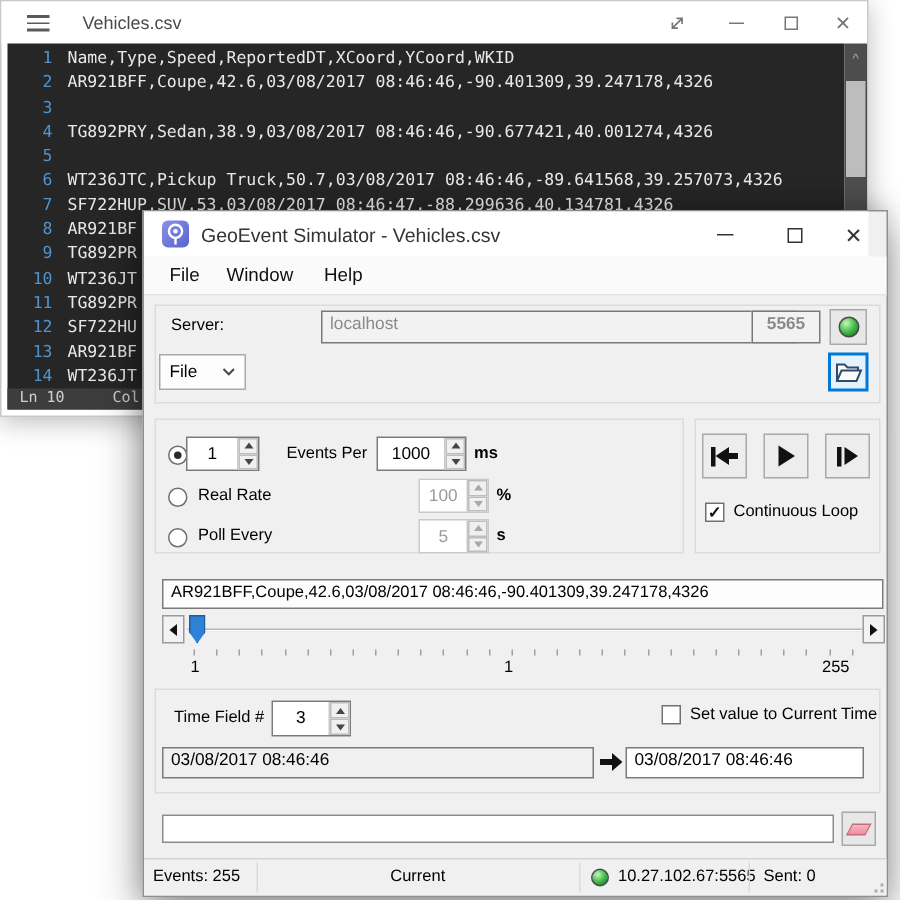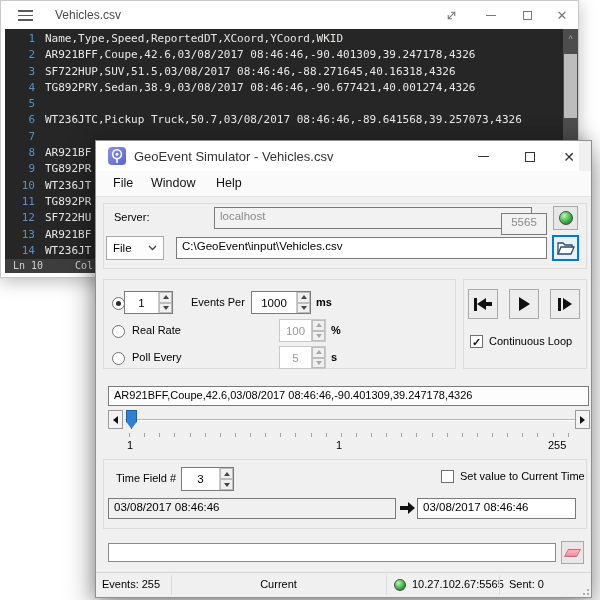--- a/index.html
+++ b/index.html
@@ -131,25 +131,25 @@
         <span class="ed-max-glyph"></span>
       </div>
     <div class="ed-ctl ed-close">
         <span class="ed-close-glyph">✕</span>
       </div>
   </div>
   <div class="ed-body">
     <div class="code">
         <div class="cl"><span class="ln">1</span><span class="lt">Name,Type,Speed,ReportedDT,XCoord,YCoord,WKID</span></div>
         <div class="cl"><span class="ln">2</span><span class="lt">AR921BFF,Coupe,42.6,03/08/2017 08:46:46,-90.401309,39.247178,4326</span></div>
-        <div class="cl"><span class="ln">3</span><span class="lt">SF722HUP,SUV,51.5,03/08/2017 08:46:46,-88.271645,40.16318,4326</span></div>
+        <div class="cl"><span class="ln">3</span></div>
         <div class="cl"><span class="ln">4</span><span class="lt">TG892PRY,Sedan,38.9,03/08/2017 08:46:46,-90.677421,40.001274,4326</span></div>
         <div class="cl"><span class="ln">5</span></div>
         <div class="cl"><span class="ln">6</span><span class="lt">WT236JTC,Pickup Truck,50.7,03/08/2017 08:46:46,-89.641568,39.257073,4326</span></div>
-        <div class="cl"><span class="ln">7</span></div>
+        <div class="cl"><span class="ln">7</span><span class="lt">SF722HUP,SUV,53,03/08/2017 08:46:47,-88.299636,40.134781,4326</span></div>
         <div class="cl"><span class="ln">8</span><span class="lt">AR921BF</span></div>
         <div class="cl"><span class="ln">9</span><span class="lt">TG892PR</span></div>
         <div class="cl"><span class="ln">10</span><span class="lt">WT236JT</span></div>
         <div class="cl"><span class="ln">11</span><span class="lt">TG892PR</span></div>
         <div class="cl"><span class="ln">12</span><span class="lt">SF722HU</span></div>
         <div class="cl"><span class="ln">13</span><span class="lt">AR921BF</span></div>
         <div class="cl"><span class="ln">14</span><span class="lt">WT236JT</span></div>
         <div class="cl"><span class="ln">15</span><span class="lt">AR921BF</span></div>
       </div>
   </div>
@@ -191,32 +191,31 @@
 
   <div class="menubar">
     <span class="menu-item m-file">File</span>
     <span class="menu-item m-window">Window</span>
     <span class="menu-item m-help">Help</span>
   </div>
 
   <div class="groupbox gb-server"></div>
   <span class="lbl" style="left:18px;top:70px;">Server:</span>
   <div class="tb dis" style="left:80px;top:66px;width:318px;height:22px;margin-left:38px;">localhost</div>
-  <div class="tb dis" style="left:405px;top:72px;width:46px;height:22px;text-align:center;">5565</div>
+  <div class="tb dis" style="left:405px;top:66px;width:46px;height:22px;text-align:center;font-weight:bold;">5565</div>
   <div class="btn" style="left:457px;top:65px;width:25px;height:24px;">
     <span class="sphere" style="width:14px;height:14px;display:block;"></span>
   </div>
 
   <div class="btn" style="left:10px;top:95px;width:58px;height:24px;background:#fdfdfd;justify-content:space-between;padding:0 6px;">
     <span style="font-size:11.5px;">File</span>
     <svg width="9" height="6" viewBox="0 0 9 6">
       <polyline points="1,1 4.5,4.5 8,1" stroke="#444" stroke-width="1.3" fill="none"></polyline>
       </svg>
   </div>
-  <div class="tb" style="left:80px;top:96px;width:371px;height:22px;">C:\GeoEvent\input\Vehicles.csv</div>
   <div class="btn" style="left:456px;top:94px;width:27px;height:26px;border:2px solid #0078d7;background:#e5f1fb;">
     <svg width="18" height="15" viewBox="0 0 18 15">
       <path d="M1 13 V2 H6 L8 4 H15 V6" stroke="#2d4a73" stroke-width="1.3" fill="#fdfdf5"></path>
       <path d="M1 13 L4 6 H17 L14 13 Z" stroke="#2d4a73" stroke-width="1.3" fill="#fdfdf5"></path>
     </svg>
   </div>
 
   <div class="groupbox gb-rate"></div>
   <span class="radio sel" style="left:16px;top:156px;"></span>
   <div class="spin" style="left:28px;top:150px;width:49px;height:23px;">

